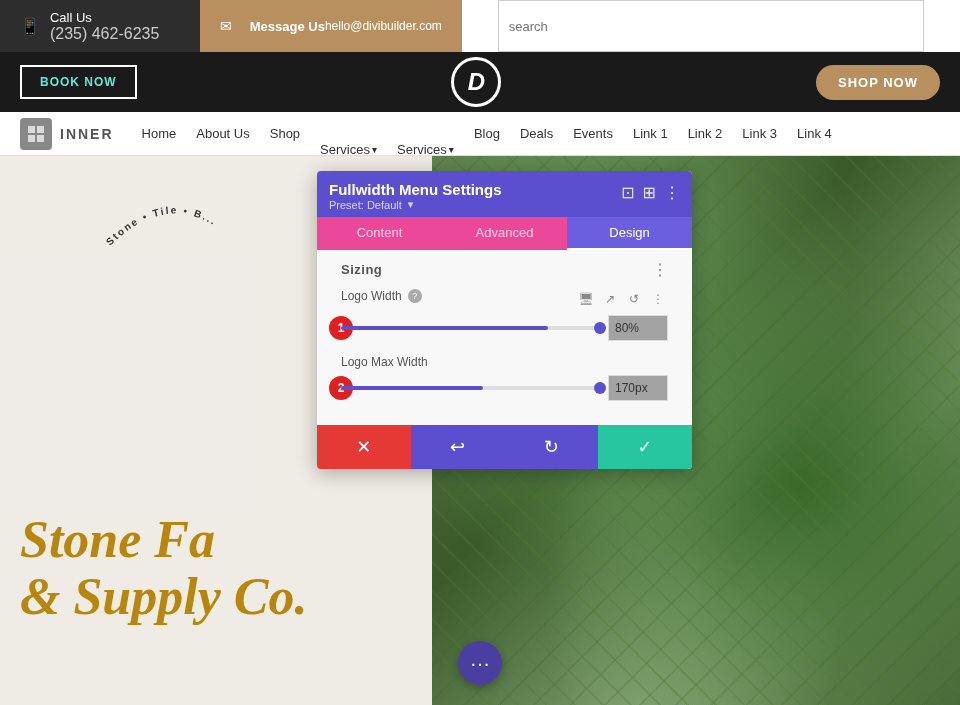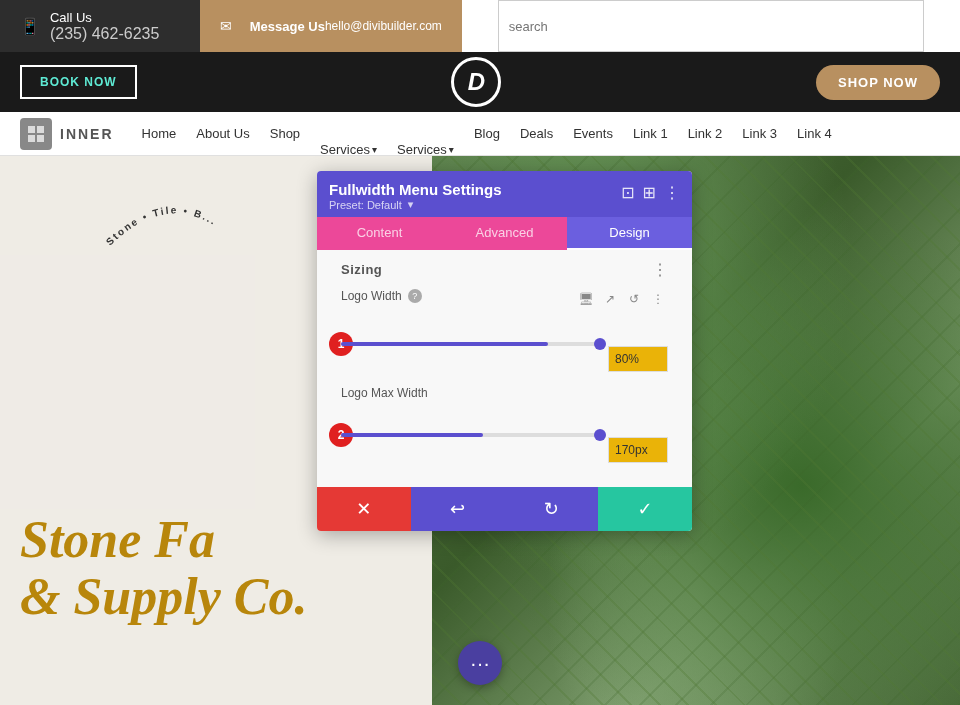--- a/index.html
+++ b/index.html
@@ -338,27 +338,26 @@
       background: #5b4fcf;
       position: absolute;
       top: -4px;
       cursor: pointer;
     }
     .panel-slider-thumb-1 { right: -6px; }
     .panel-slider-value {
       min-width: 60px;
       height: 26px;
       border: 1px solid #ddd;
-      background: #eab308;
+      background: #a3a3a3;
       font-size: 12px;
       display: flex;
       align-items: center;
       padding: 0 6px;
       color: #333;
-      margin-top: 31px;
     }
 
     
     .badge-circle {
       width: 24px;
       height: 24px;
       border-radius: 50%;
       color: white;
       font-size: 12px;
       font-weight: bold;

